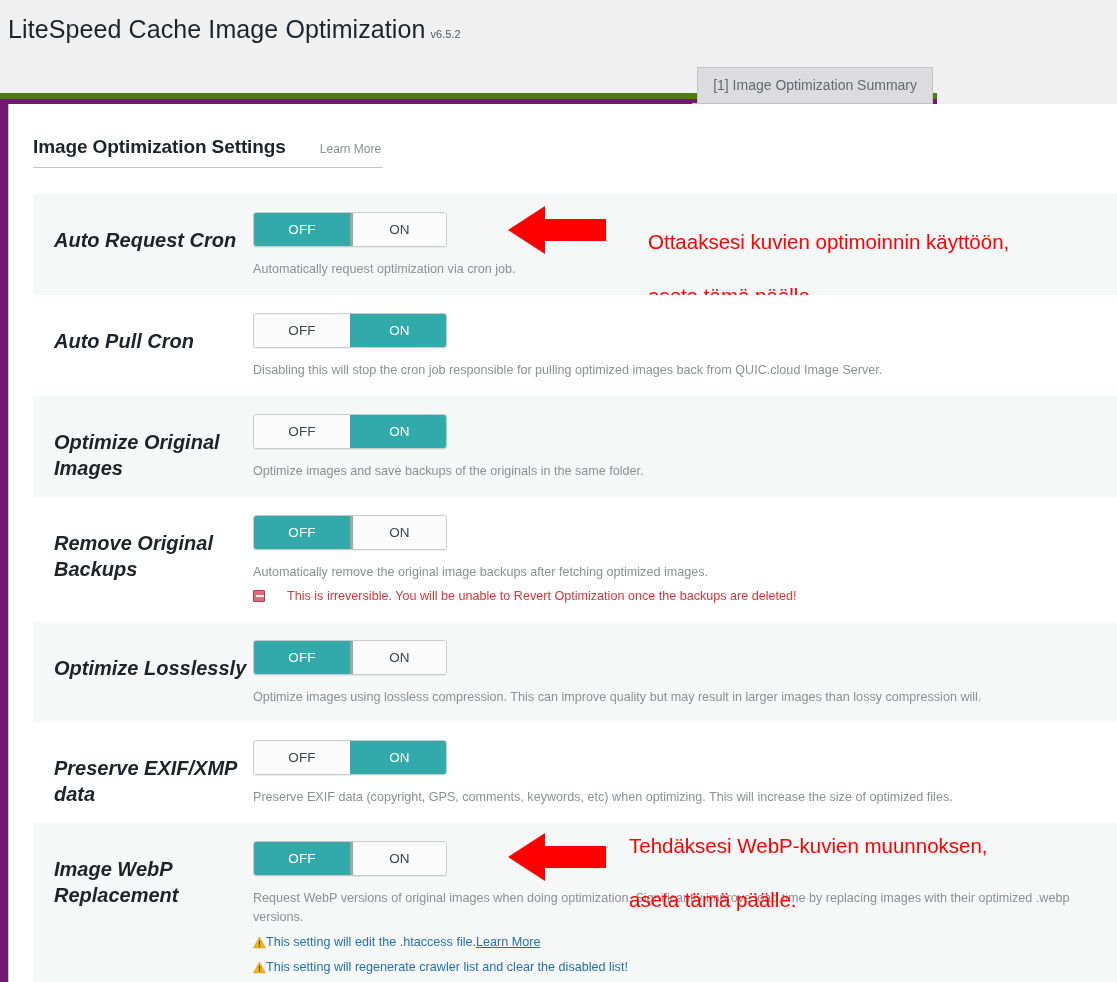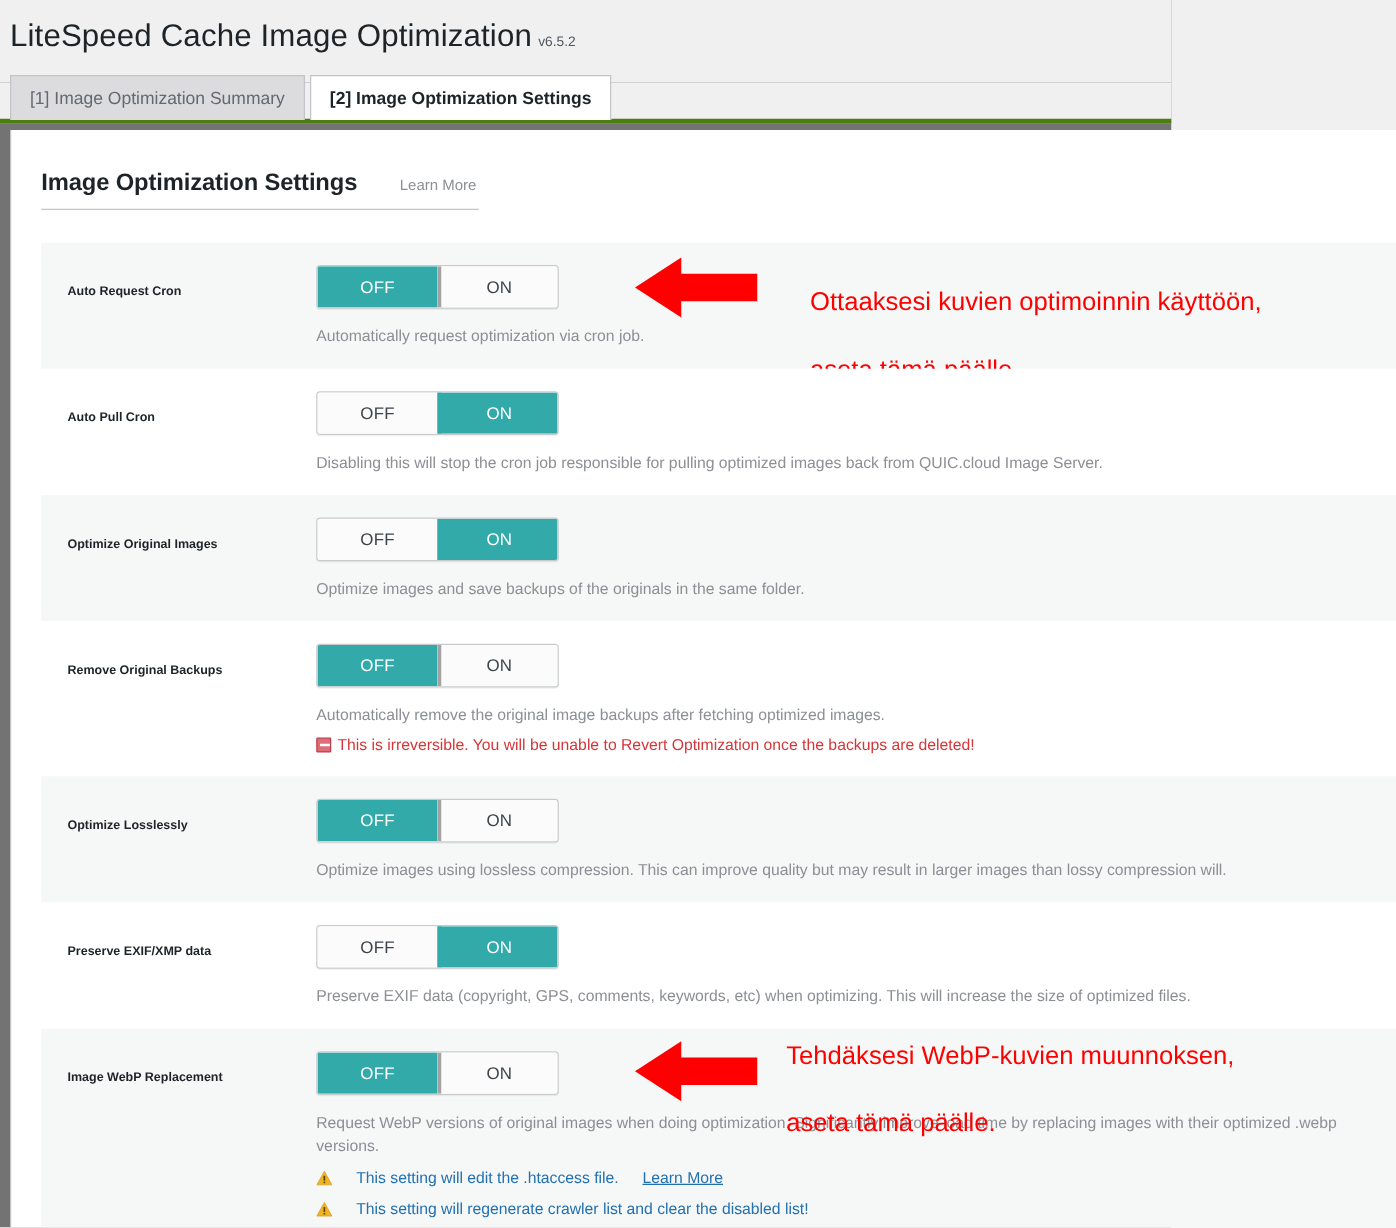--- a/index.html
+++ b/index.html
@@ -15,21 +15,21 @@
     background: #f0f0f1;
     color: #1d2327;
     -webkit-font-smoothing: antialiased;
   }
 
   
   .page {
     position: relative;
     width: 937px;
     height: 982px;
-    background: #737373;
+    background: #701a75;
   }
 
   .page-head {
     padding: 14px 0 0 8px;
     height: 66px;
     background: #f0f0f1;
   }
 
   .app-title {
     font-size: 25px;
@@ -47,23 +47,24 @@
     margin-left: 5px;
     letter-spacing: 0;
   }
 
   
   .tabs {
     position: relative;
     height: 33px;
     padding-left: 8px;
     background: #f0f0f1;
-    border-bottom: 4px solid #4d7c0f;
+    border-bottom: 6px solid #4d7c0f;
     display: flex;
     align-items: flex-end;
+    flex-direction: column;
   }
 
   .tab {
     font-size: 14px;
     line-height: 1;
     padding: 10px 15px 11px 15px;
     border: 1px solid #c3c4c7;
     border-bottom: none;
     margin-right: 4px;
     position: relative;
@@ -137,26 +138,27 @@
     position: relative;
     padding: 18px 0 16px 0;
     min-height: 100px;
   }
   .row.shaded { background: #f6f7f7; }
   .row.plain  { background: #ffffff; }
 
   .row-label {
     width: 220px;
     flex: 0 0 220px;
-    font-size: 10px;
+    font-size: 20px;
     font-weight: bold;
     color: #1d2327;
     padding-left: 21px;
     padding-top: 15px;
     line-height: 1.3;
+    font-style: italic;
   }
 
   .row-body {
     flex: 1 1 auto;
     padding-top: 0;
   }
 
   
   .toggle {
     display: inline-flex;
@@ -195,31 +197,31 @@
     line-height: 1.5;
   }
 
   .note-danger {
     font-size: 12.6px;
     color: #d63638;
     margin-top: 5px;
     line-height: 1.5;
     display: flex;
     align-items: center;
-    gap: 5px;
+    gap: 22px;
   }
 
   .note-info {
     font-size: 12.6px;
     color: #2271b1;
     margin-top: 6px;
     line-height: 1.5;
     display: flex;
     align-items: center;
-    gap: 19px;
+    gap: 0;
   }
 
   .note-info a,
   .note-link {
     color: #2271b1;
     text-decoration: underline;
     cursor: pointer;
   }
 
   .ico-stop {

